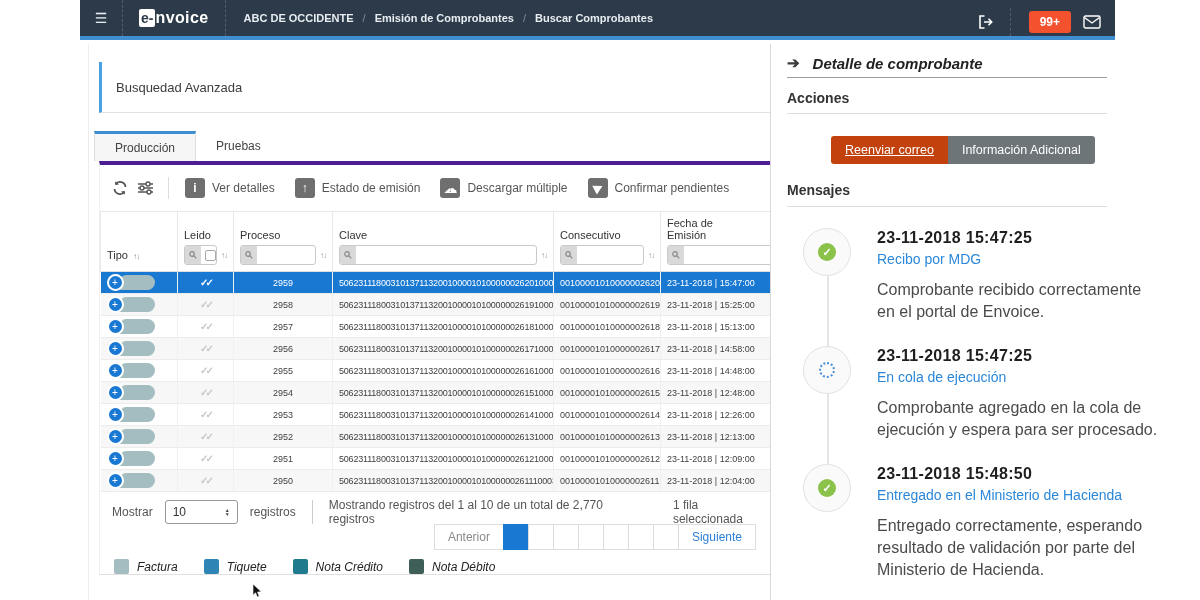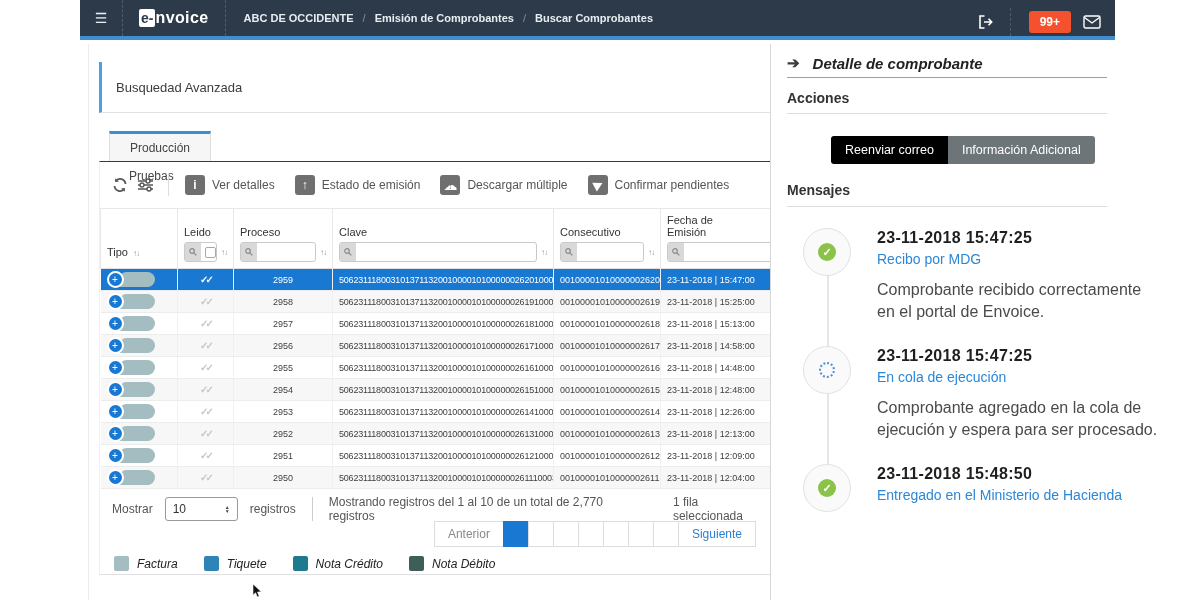--- a/index.html
+++ b/index.html
@@ -19,25 +19,25 @@
   .topbar-right { margin-left:auto; display:flex; align-items:center; gap:16px; padding:8px 14px 0 18px; height:100%; }
   .badge-group { display:flex; align-items:center; gap:12px; border-left:1px dashed rgba(255,255,255,.18); padding-left:18px; height:100%; }
   .badge { background:#f4522e; color:#fff; font-size:12px; font-weight:bold; padding:4px 11px; border-radius:3px; }
   .tb-icon { display:flex; align-items:center; cursor:pointer; }
 
   
   .left-edge { position:absolute; left:88px; top:44px; bottom:0; width:1px; background:#ececec; }
   .search-card { position:absolute; left:99px; top:62px; width:671px; height:51px;
                  border-left:3px solid #4aa0e0; border-bottom:1px solid #e2e2e2;
                  display:flex; align-items:center; padding-left:14px; font-size:13px; color:#3c3c3c; }
-  .tabs { position:absolute; left:109px; top:131px; display:flex;flex-direction:column; }
+  .tabs { position:absolute; left:94px; top:131px; display:flex; }
   .tab { height:30px; padding:0 20px; font-size:12px; color:#444; display:flex; align-items:center; cursor:pointer; }
   .tab.active { background:#f6f6f6; border-top:3px solid #3d8ed0; border-left:1px solid #ddd; border-right:1px solid #ddd; }
   .content-box { position:absolute; left:99px; top:161px; width:671px; height:414px;
-                 border-top:1px solid #4c1d95; border-bottom:1px solid #e0e0e0; border-left:1px solid #f0f0f0; }
+                 border-top:4px solid #4c1d95; border-bottom:1px solid #e0e0e0; border-left:1px solid #f0f0f0; }
 
   
   .toolbar { position:absolute; left:12px; top:12px; display:flex; align-items:center; gap:9px; }
   .tool-ic { color:#555; display:flex; align-items:center; cursor:pointer; }
   .tb-divider { width:1px; height:22px; background:#ddd; margin:0 5px; }
   .tbtn { display:flex; align-items:center; gap:7px; background:none; border:none; font-size:12px; color:#555;
           font-family:inherit; cursor:pointer; padding:0 2px; }
   .tbicon { width:20px; height:20px; background:#6f6f6f; border-radius:3px; color:#fff;
             display:flex; align-items:center; justify-content:center; position:relative; flex:none; }
   .tbi-info::before { content:"i"; font-weight:bold; font-size:12px; }
@@ -478,21 +478,21 @@
 
   <aside class="panel">
     <div class="p-title">
       <span class="arrow-icon">➔</span>
       <span class="p-title-text">Detalle de comprobante</span>
     </div>
     <div class="rule dark" style="top:33px;"></div>
     <div class="sec-h" style="top:46px;">Acciones</div>
     <div class="rule" style="top:69px;"></div>
     <div class="btn-group">
-      <button class="btn primary" style="background: #000000;">Reenviar correo</button>
+      <button class="btn primary" style="background: #c2410c; text-decoration: underline;">Reenviar correo</button>
       <button class="btn secondary" style="background: rgb(109, 117, 121);">Información Adicional</button>
     </div>
     <div class="sec-h" style="top:138px;">Mensajes</div>
     <div class="rule" style="top:162px;"></div>
     <div class="timeline-line"></div>
     <div>
         <div class="msg" style="top: 184px;">
     <div class="msg-circle">
       <span class="mi-check">✓</span>
     </div>
@@ -512,20 +512,21 @@
       <div class="msg-body">Comprobante agregado en la cola de ejecución y espera para ser procesado.</div>
     </div>
   </div>
         <div class="msg" style="top: 420px;">
     <div class="msg-circle">
       <span class="mi-check">✓</span>
     </div>
     <div class="msg-text">
       <div class="msg-time">23-11-2018 15:48:50</div>
       <a class="msg-status">Entregado en el Ministerio de Hacienda</a>
+      <div class="msg-body">Entregado correctamente, esperando resultado de validación por parte del Ministerio de Hacienda.</div>
     </div>
   </div>
       </div>
   </aside>
 
   <span class="cursor">
     <svg width="11" height="14" viewBox="0 0 11 14">
         <path d="M1 0 L1 11.2 L3.6 8.8 L5.3 13 L7.2 12.2 L5.5 8.1 L9.3 7.8 Z" fill="#111" stroke="#fff" stroke-width="0.6"></path>
       </svg>
   </span>

